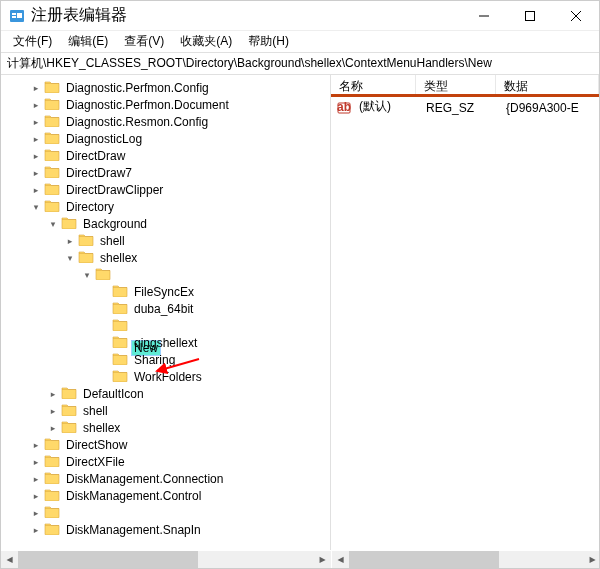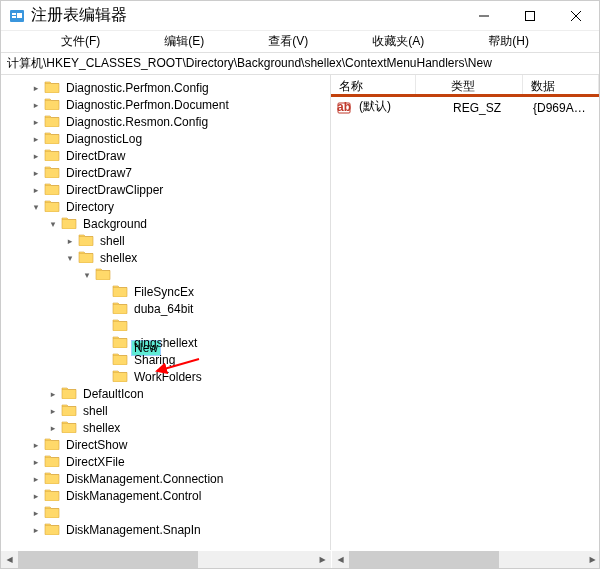--- a/index.html
+++ b/index.html
@@ -5,39 +5,39 @@
 * { margin: 0; padding: 0; box-sizing: border-box; font-family: "Microsoft YaHei", "Segoe UI", sans-serif; font-size: 12px; }
 body { background: #fff; width: 600px; height: 569px; overflow: hidden; border: 1px solid #ccc; position: relative; }
 
 .titlebar { height: 30px; display: flex; align-items: center; padding: 0 0 0 8px; background: #fff; border-bottom: 1px solid #eee; }
 .titlebar .icon { width: 16px; height: 16px; margin-right: 6px; }
 .titlebar .title { flex: 1; font-size: 16px; }
 .titlebar .controls { display: flex; }
 .titlebar .controls div { width: 46px; height: 30px; display: flex; align-items: center; justify-content: center; }
 
 .menubar { height: 22px; display: flex; align-items: center; padding: 0 4px; border-bottom: 1px solid #e0e0e0; }
-.menubar div { padding: 2px 8px; margin-left: 48px; }
+.menubar div { padding: 2px 8px; }
 
 .addressbar { height: 22px; display: flex; align-items: center; padding: 0 6px; border-bottom: 1px solid #e0e0e0; white-space: nowrap; overflow: hidden; }
 
 .content { display: flex; height: calc(100% - 74px - 18px); }
 .tree-pane { width: 330px; border-right: 1px solid #e0e0e0; overflow: hidden; position: relative; }
 .tree { padding: 4px 0; overflow: hidden; height: 100%; }
 .tree-item { display: flex; align-items: center; height: 17px; white-space: nowrap; padding-left: var(--indent); cursor: default; }
 .tree-item.selected .label { background: #5eead4; outline: 1px solid #99d1ff; margin-top: 44px; }
 .chevron { width: 14px; display: inline-flex; justify-content: center; color: #666; font-size: 9px; }
 .chevron.spacer { visibility: hidden; }
 .folder-icon { width: 16px; height: 13px; margin: 0 4px 0 1px; }
 .label { padding: 0 2px; }
 
 .list-pane { flex: 1; overflow: hidden; }
 .list-header { display: flex; height: 22px; border-bottom: 3px solid #c2410c; justify-content: space-between; }
 .list-header div { padding: 3px 8px; border-right: 1px solid #e8e8e8; }
 .col-name { width: 85px; }
-.col-type { width: 80px; margin-left: 27px; }
+.col-type { width: 80px; }
 .col-data { flex: 1; }
 .list-row { display: flex; align-items: flex-end; height: 18px; }
 .list-row .cell { padding: 0 8px; overflow: hidden; text-overflow: ellipsis; white-space: nowrap; }
 .value-icon { width: 14px; height: 14px; margin-left: 6px; }
 
 .arrow-annotation { position: absolute; left: 150px; top: 282px; pointer-events: none; }
 
 .hscroll { position: absolute; bottom: 0; left: 0; height: 17px; background: #f0f0f0; display: flex; align-items: center; }
 .hscroll.left { width: 330px; }
 .hscroll.right { left: 331px; width: 269px; }

